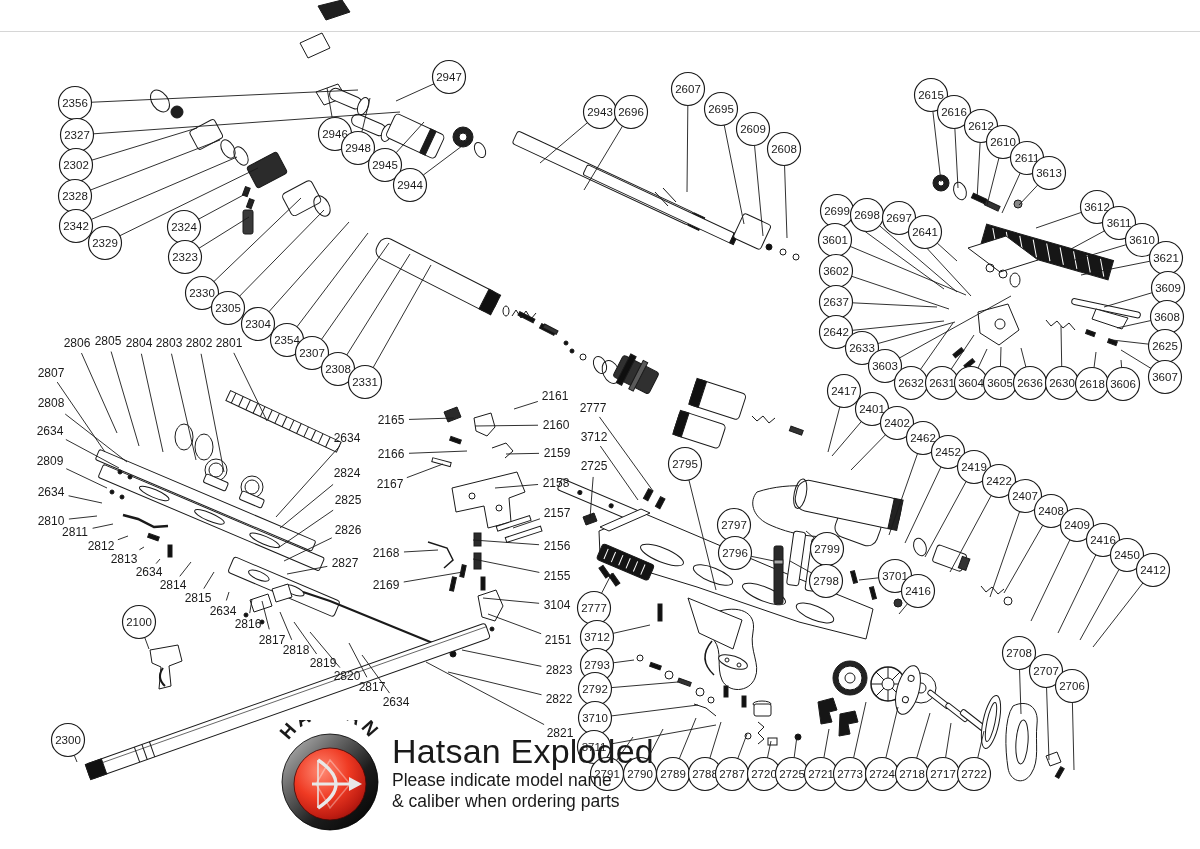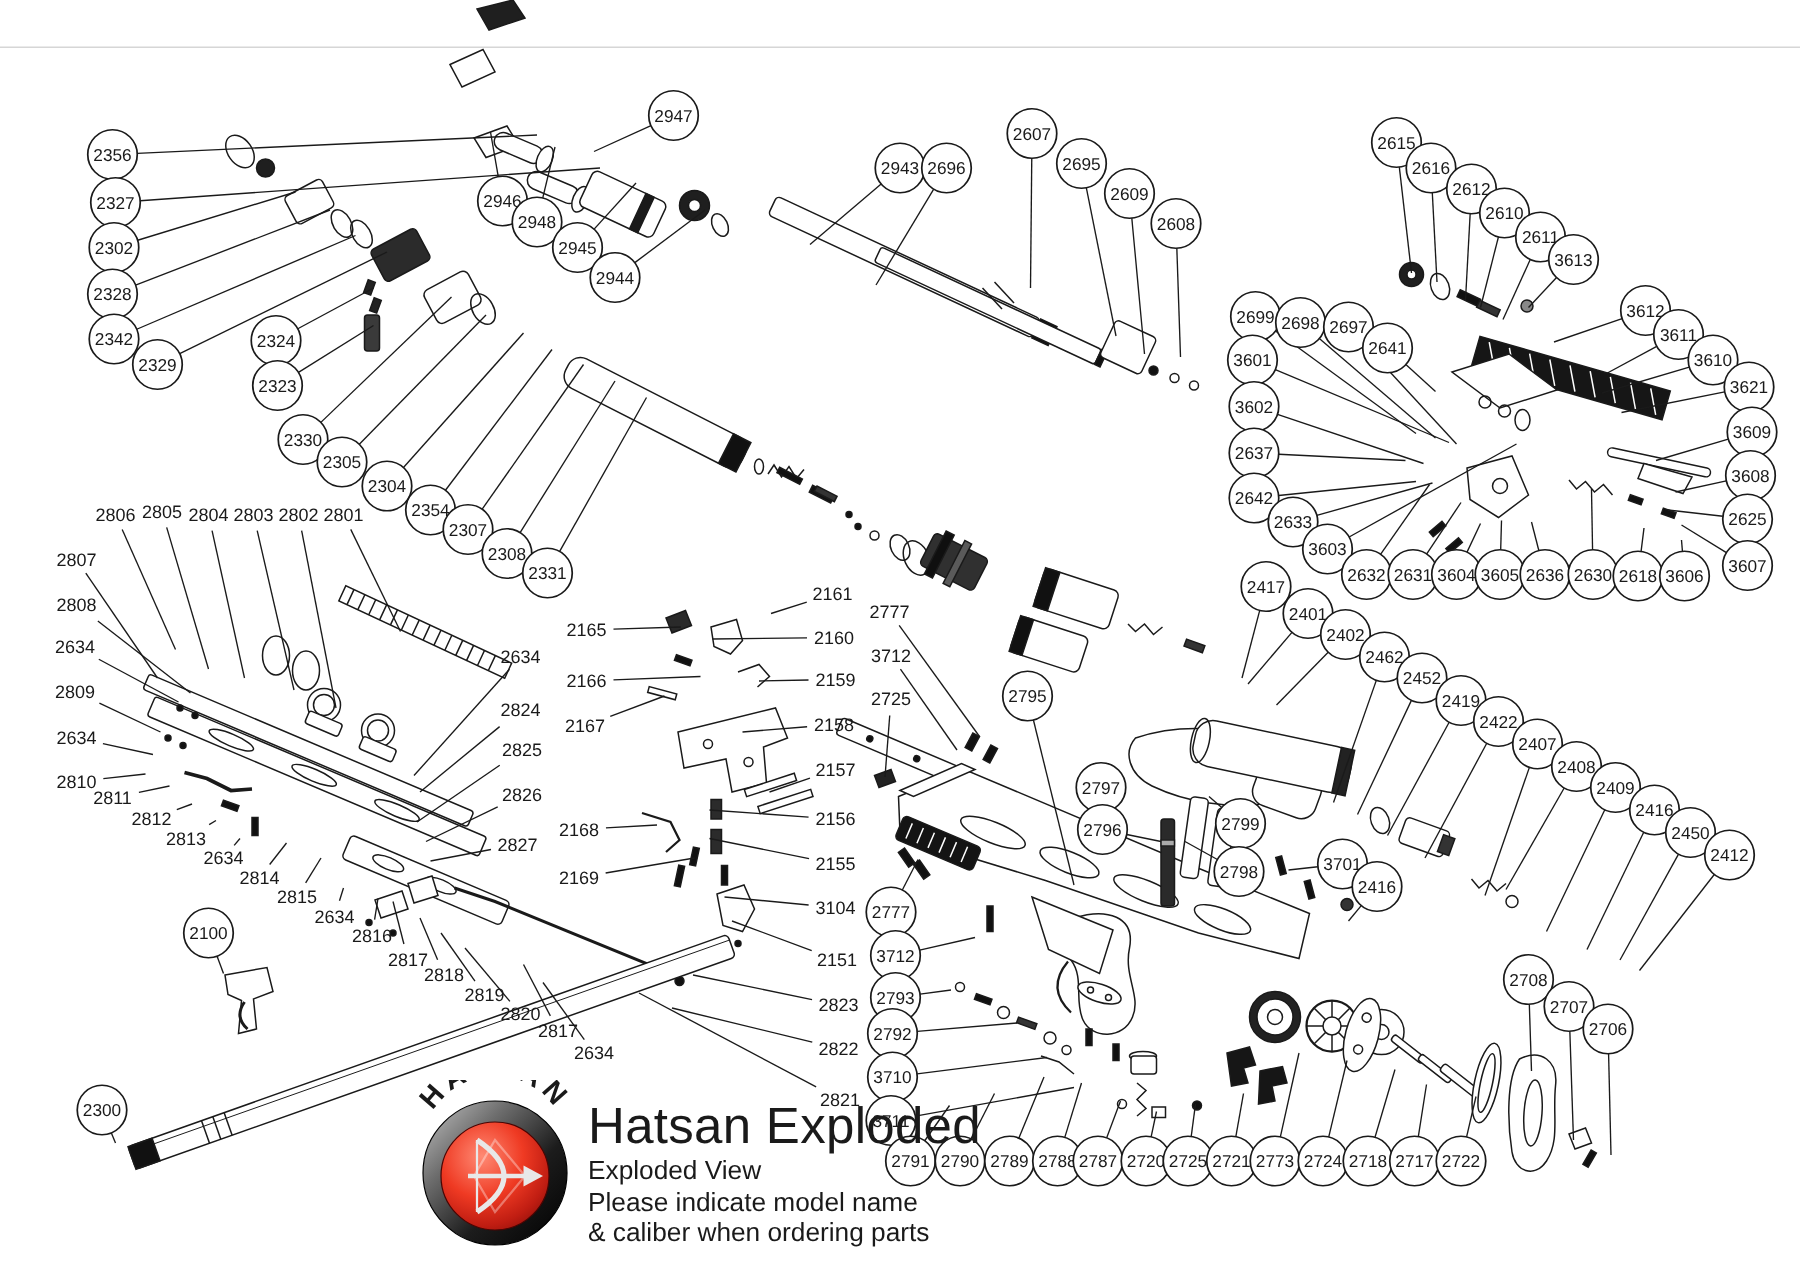--- a/index.html
+++ b/index.html
@@ -1075,18 +1075,17 @@
       <g fill="none">
         <path d="M62,40 L82,64 L62,88 L48,64 Z" stroke="#ffffff" stroke-opacity="0.35" stroke-width="1.5"></path>
         <path d="M50,40 Q86,64 50,88" stroke="#e8e8e8" stroke-width="3.5"></path>
         <line x1="50" y1="40" x2="50" y2="88" stroke="#e8e8e8" stroke-width="1.5"></line>
         <line x1="44" y1="64" x2="82" y2="64" stroke="#e8e8e8" stroke-width="3"></line>
         <polygon points="81,57 94,64 81,71" fill="#e8e8e8" stroke="none"></polygon>
       </g>
     </svg>
     <div class="tb-text">
       <div class="tb-title">Hatsan Exploded</div>
-      <div class="tb-line">Exploded View</div>
       <div class="tb-line">Please indicate model name</div>
       <div class="tb-line">&amp; caliber when ordering parts</div>
     </div>
   </div>
 </div>
 
 </body></html>

